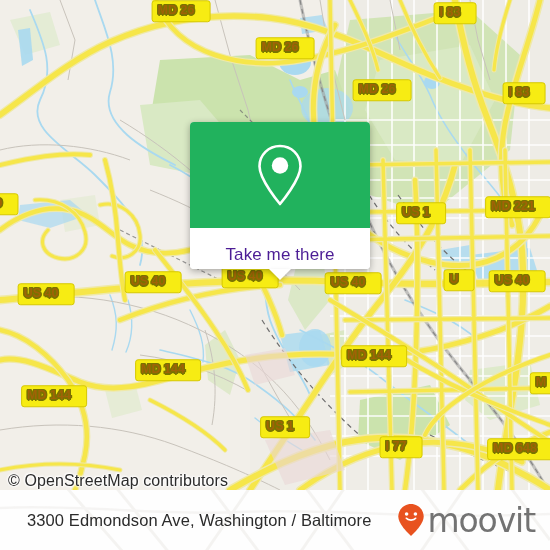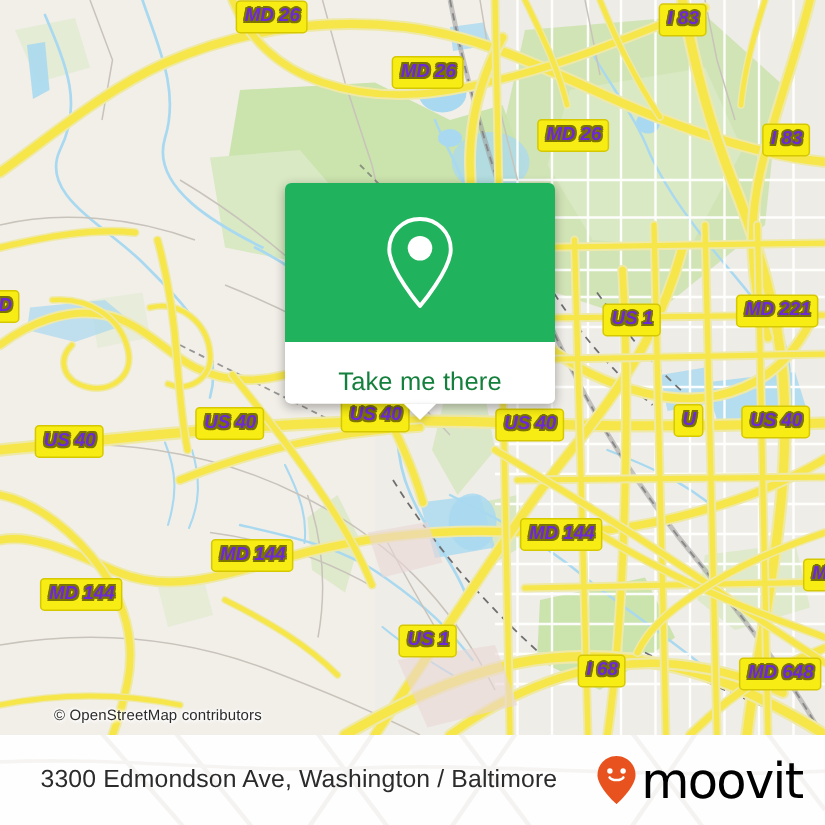--- a/index.html
+++ b/index.html
@@ -11,78 +11,76 @@
   #app{position:relative;width:550px;height:550px;overflow:hidden;background:#fff;}
 
   
   #map{position:absolute;left:0;top:0;width:550px;height:490px;overflow:hidden;
        background:#f2efe9;}
   #map svg{position:absolute;left:0;top:0;}
 
   
   #attrib{
     position:absolute;left:8px;top:472px;z-index:40;
-    font-size:10px;color:#2b2b2b;letter-spacing:.1px;
+    font-size:16px;color:#2b2b2b;letter-spacing:.1px;
     text-shadow:0 0 3px #fff,0 0 3px #fff,0 0 2px #fff,1px 1px 2px #fff,-1px -1px 2px #fff;
     white-space:nowrap;
-    margin-left:28px;
   }
 
   
   .shield{
     position:absolute;z-index:30;
     background:#f7ec13;border:1.5px solid #d6c800;border-radius:3px;
-    color:#6d28d9;font-weight:bold;font-size:12.5px;line-height:1;
-    padding:3px 4px 4px 5px;white-space:nowrap;
+    color:#a16207;font-weight:bold;font-size:12.5px;line-height:1;
+    padding:3px 15px 4px 5px;white-space:nowrap;
     text-shadow:
       -1.2px -1.2px 0 #7a7300, 1.2px -1.2px 0 #7a7300,
       -1.2px  1.2px 0 #7a7300, 1.2px  1.2px 0 #7a7300,
        0px   -1.3px 0 #7a7300, 0px    1.3px 0 #7a7300,
       -1.3px  0px   0 #7a7300, 1.3px   0px  0 #7a7300;
     transform:translate(-50%,-50%);
-    font-style:italic;
   }
 
   
   #card{
     position:absolute;left:190px;top:122px;width:180px;z-index:50;
     border-radius:4px;background:#fff;
     box-shadow:0 2px 7px rgba(0,0,0,.32);
     overflow:visible;
   }
   #card-top{
     height:106px;background:#21b25d;
     border-radius:4px 4px 0 0;
     display:flex;align-items:center;justify-content:center;
   }
   #card-bottom{
     height:41px;background:#fff;border-radius:0 0 4px 4px;
     display:flex;align-items:center;justify-content:center;
   }
-  #card-label{font-size:17px;color:#15803d;letter-spacing:.1px;margin-top:12px;}
+  #card-label{font-size:17px;color:#4c1d95;letter-spacing:.1px;margin-top:12px;}
   #card-tail{
     position:absolute;left:50%;bottom:-11px;margin-left:-11px;
     width:0;height:0;border-left:11px solid transparent;
     border-right:11px solid transparent;border-top:11px solid #fff;
     filter:drop-shadow(0 2px 2px rgba(0,0,0,.18));
   }
 
   
   #footer{
     position:absolute;left:0;top:490px;width:550px;height:60px;
     background:#fefefe;z-index:60;overflow:hidden;
   }
   #footer-wm{position:absolute;left:0;top:0;opacity:.5;}
   #footer-addr{
     position:absolute;left:27px;top:50%;transform:translateY(-50%);
     font-size:16.5px;color:#2b2b2b;white-space:nowrap;letter-spacing:.1px;
   }
   #brand{position:absolute;right:15px;top:50%;transform:translateY(-50%);
          display:flex;align-items:center;gap:2px;}
-  #brand-word{font-size:33px;color:#000000;letter-spacing:-1.1px;
+  #brand-word{font-size:33px;color:#737373;letter-spacing:-1.1px;
               font-family:"DejaVu Sans","Liberation Sans",sans-serif;line-height:1;}
 </style>
 </head>
 <body>
 
 <div id="app">
 
   <div id="map">
     <svg width="550" height="490" viewBox="0 0 550 490">
       <defs>
@@ -432,21 +430,21 @@
       <div class="shield" style="left: 46px; top: 294px;">US 40</div>
       <div class="shield" style="left: 153px; top: 282px;">US 40</div>
       <div class="shield" style="left: 250px; top: 277px;">US 40</div>
       <div class="shield" style="left: 353px; top: 283px;">US 40</div>
       <div class="shield" style="left: 459px; top: 280px;">U</div>
       <div class="shield" style="left: 517px; top: 281px;">US 40</div>
       <div class="shield" style="left: 168px; top: 370px;">MD 144</div>
       <div class="shield" style="left: 54px; top: 396px;">MD 144</div>
       <div class="shield" style="left: 374px; top: 356px;">MD 144</div>
       <div class="shield" style="left: 285px; top: 427px;">US 1</div>
-      <div class="shield" style="left: 401px; top: 447px;">I 68</div>
+      <div class="shield" style="left: 401px; top: 447px;">I 77</div>
       <div class="shield" style="left: 520px; top: 449px;">MD 648</div>
       <div class="shield" style="left: 546px; top: 383px;">M</div>
       <div class="shield" style="left: 3px; top: 204px;">D</div>
     </div>
 
   <div id="attrib">© OpenStreetMap contributors</div>
 
   <div id="card">
     <div id="card-top">
       <svg width="54" height="66" viewBox="0 0 54 66">

